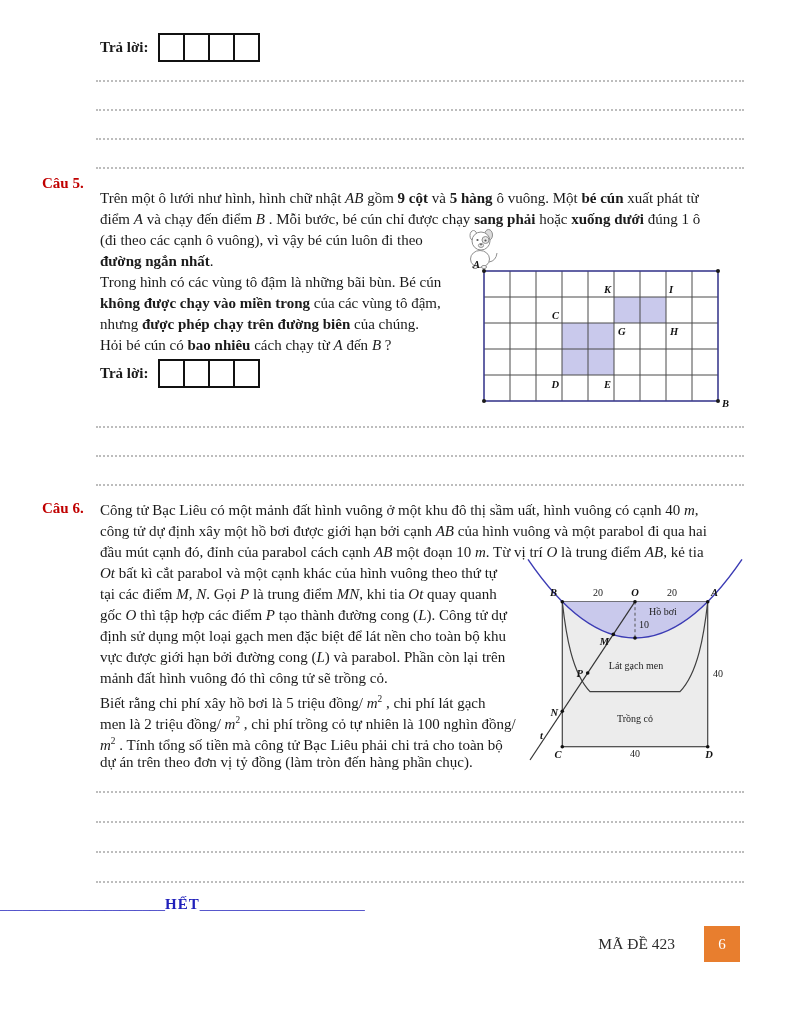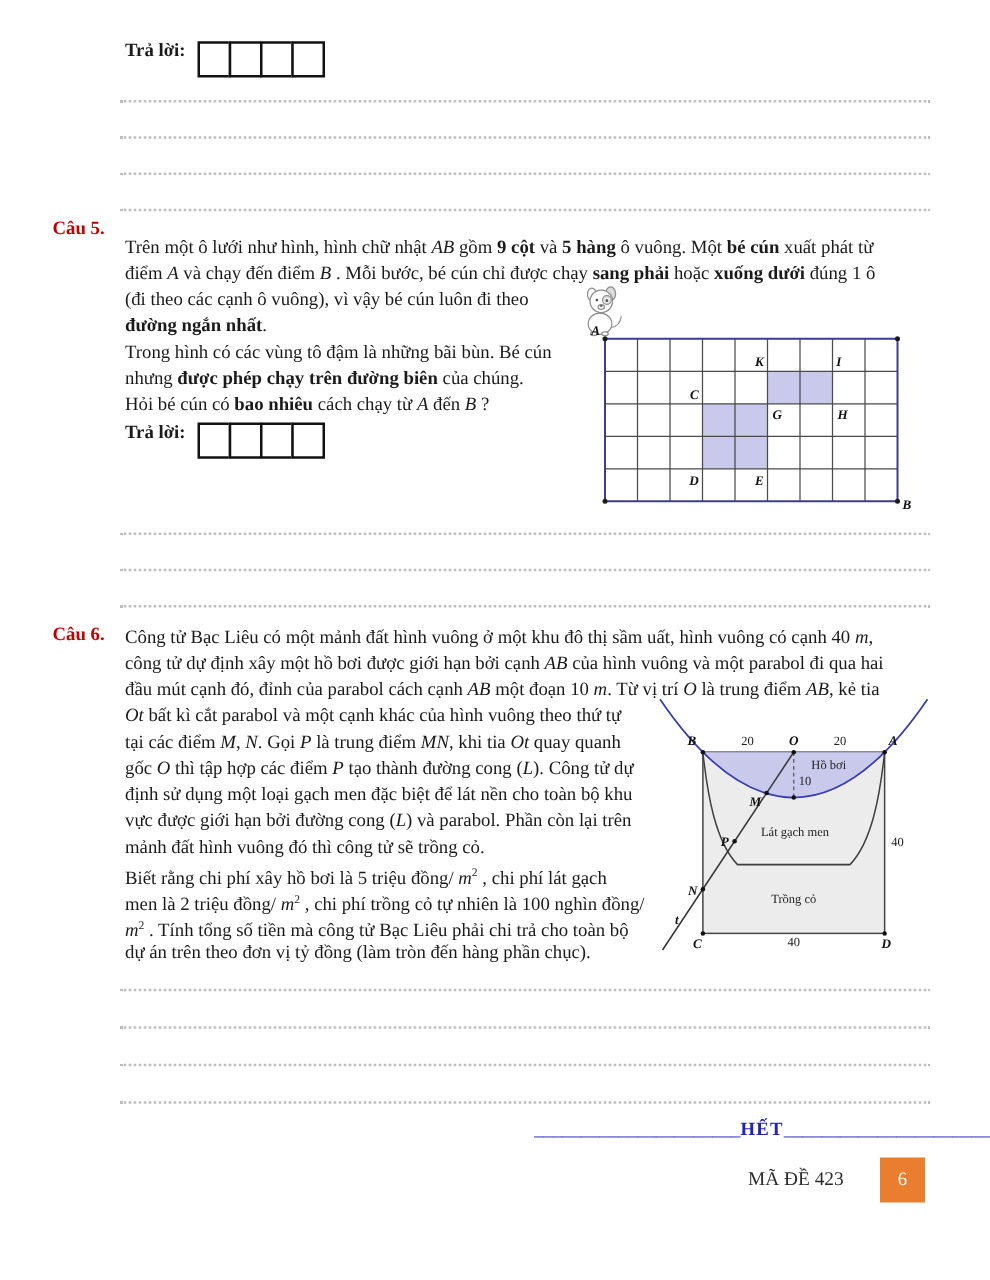--- a/index.html
+++ b/index.html
@@ -3,30 +3,30 @@
 <meta charset="utf-8">
 <style>
   html,body{margin:0;padding:0;}
   #page{position:relative;width:792px;height:1024px;background:#ffffff;overflow:hidden;
         font-family:"Liberation Serif","DejaVu Serif",serif;font-size:15px;color:#1a1a1a;}
   .dotline{position:absolute;left:96px;width:648px;height:0;border-bottom:2px dotted #bdbdbd;}
   .qlabel{position:absolute;left:42px;width:56px;font-weight:bold;color:#c00000;}
   .qbody{position:absolute;left:100px;width:660px;}
   .tline{white-space:nowrap;line-height:21px;height:21px;}
   sup{font-size:0.62em;}
-  .answer-row{display:flex;align-items:flex-start;margin-top:3px;}
+  .answer-row{display:flex;align-items:center;margin-top:3px;}
   .answer-label{font-weight:bold;margin-right:10px;white-space:nowrap;}
   .boxes{display:flex;}
   .abox{width:23px;height:25px;border:2px solid #111;margin-left:-2px;background:#fff;}
   .boxes .abox:first-child{margin-left:0;}
   .fig{position:absolute;}
   svg text{font-family:"Liberation Serif","DejaVu Serif",serif;}
   .mathlab{font-style:italic;font-weight:600;font-size:10.5px;fill:#111;}
   .figtxt{font-size:10px;fill:#222;}
-  .hetline{position:absolute;top:896px;left:0;width:100%;text-align:right;color:#2121bb;font-size:15px;}
+  .hetline{position:absolute;top:896px;left:0;width:100%;text-align:left;color:#2121bb;font-size:15px;}
   .hetline .hetword{font-weight:bold;letter-spacing:1px;}
   .footer{position:absolute;top:926px;right:52px;display:flex;align-items:center;}
   .doccode{font-size:15.5px;color:#2b2b2b;margin-right:29px;}
   .pagebadge{width:36px;height:36px;display:flex;align-items:center;justify-content:center;
              color:#fff;font-size:15px;}
 </style>
 </head>
 <body>
 
 <div id="page">
@@ -46,20 +46,21 @@
   <div class="dotline" style="top:138px"></div>
   <div class="dotline" style="top:167px"></div>
 
   <div class="qlabel" style="top:175px">Câu 5.</div>
   <div class="qbody" style="top:188px">
     <div class="tline"><span>Trên một ô lưới như hình, hình chữ nhật </span><span style="font-style: italic;">AB</span><span> gồm </span><span style="font-weight: bold;">9 cột</span><span> và </span><span style="font-weight: bold;">5 hàng</span><span> ô vuông. Một </span><span style="font-weight: bold;">bé cún</span><span> xuất phát từ</span></div>
     <div class="tline"><span>điểm </span><span style="font-style: italic;">A</span><span> và chạy đến điểm </span><span style="font-style: italic;">B</span><span> . Mỗi bước, bé cún chỉ được chạy </span><span style="font-weight: bold;">sang phải</span><span> hoặc </span><span style="font-weight: bold;">xuống dưới</span><span> đúng 1 ô</span></div>
     <div class="tline"><span>(đi theo các cạnh ô vuông), vì vậy bé cún luôn đi theo</span></div>
     <div class="tline"><span style="font-weight: bold;">đường ngắn nhất</span><span>.</span></div>
     <div class="tline"><span>Trong hình có các vùng tô đậm là những bãi bùn. Bé cún</span></div>
+    <div class="tline"><span style="font-weight: bold;">không được chạy vào miền trong</span><span> của các vùng tô đậm,</span></div>
     <div class="tline"><span>nhưng </span><span style="font-weight: bold;">được phép chạy trên đường biên</span><span> của chúng.</span></div>
     <div class="tline"><span>Hỏi bé cún có </span><span style="font-weight: bold;">bao nhiêu</span><span> cách chạy từ </span><span style="font-style: italic;">A</span><span> đến </span><span style="font-style: italic;">B</span><span> ?</span></div>
     <div class="answer-row">
       <span class="answer-label">Trả lời:</span>
       <span class="boxes">
         <span class="abox"></span>
         <span class="abox"></span>
         <span class="abox"></span>
         <span class="abox"></span>
       </span>

